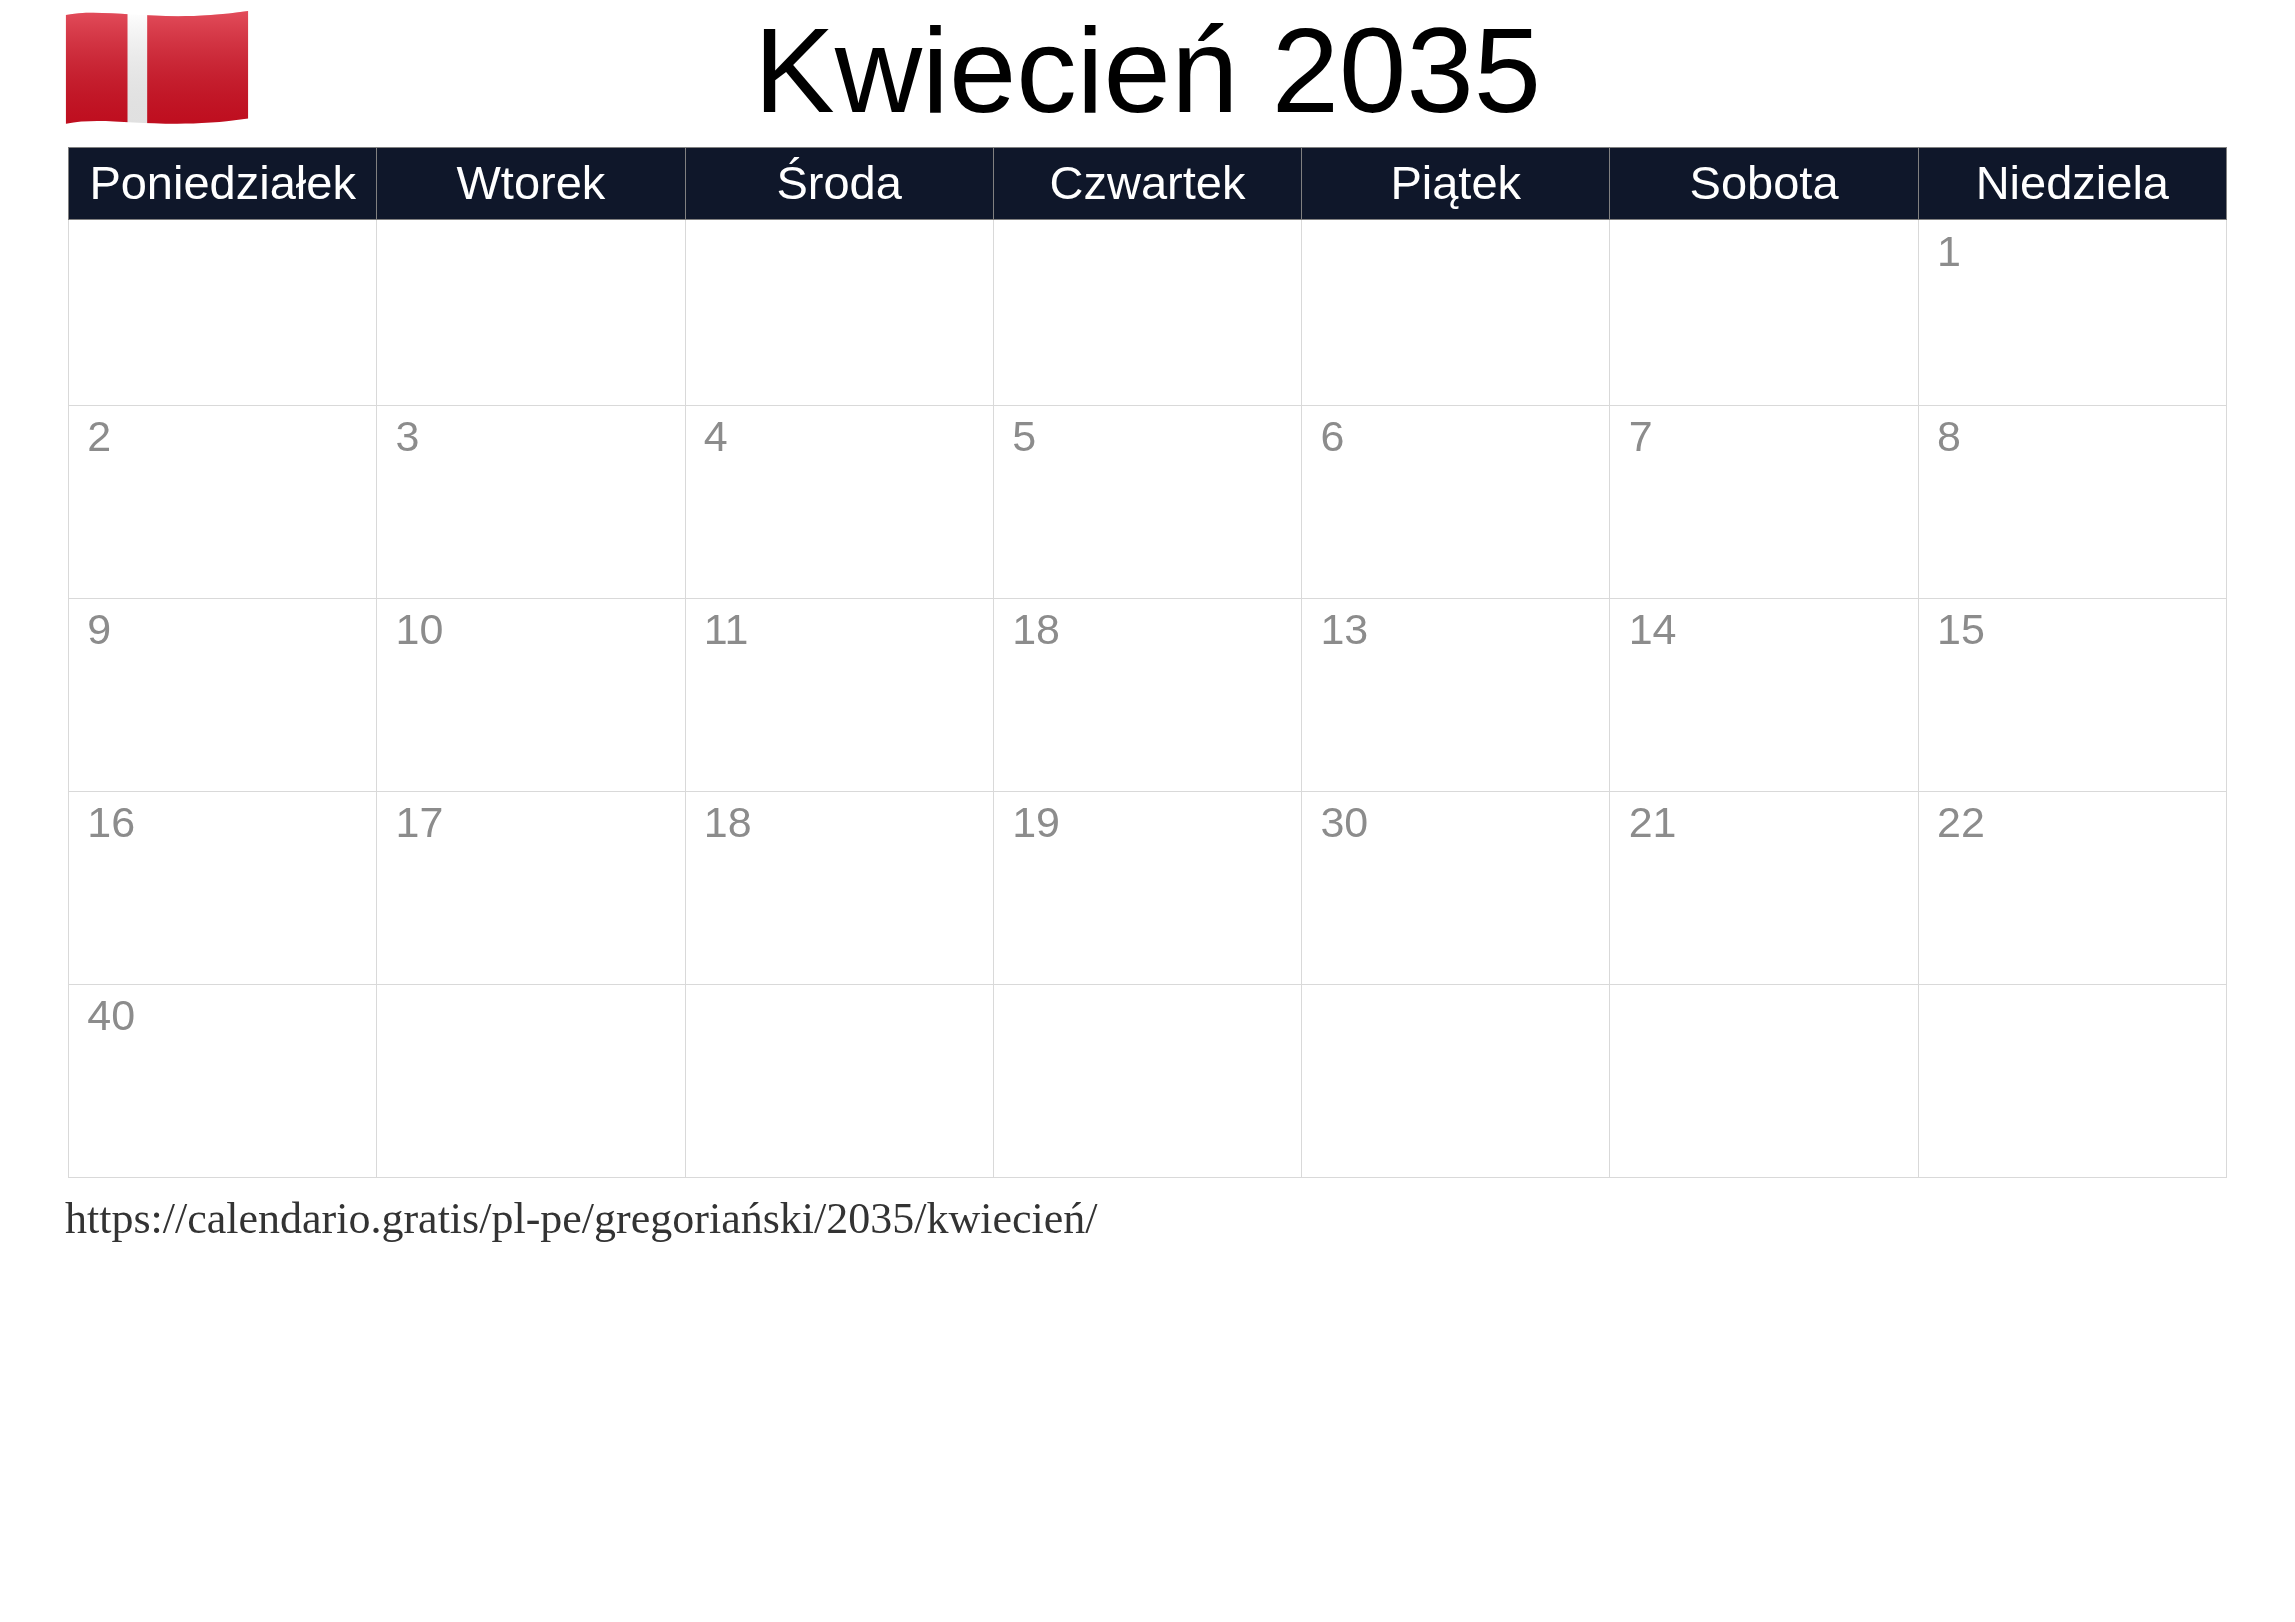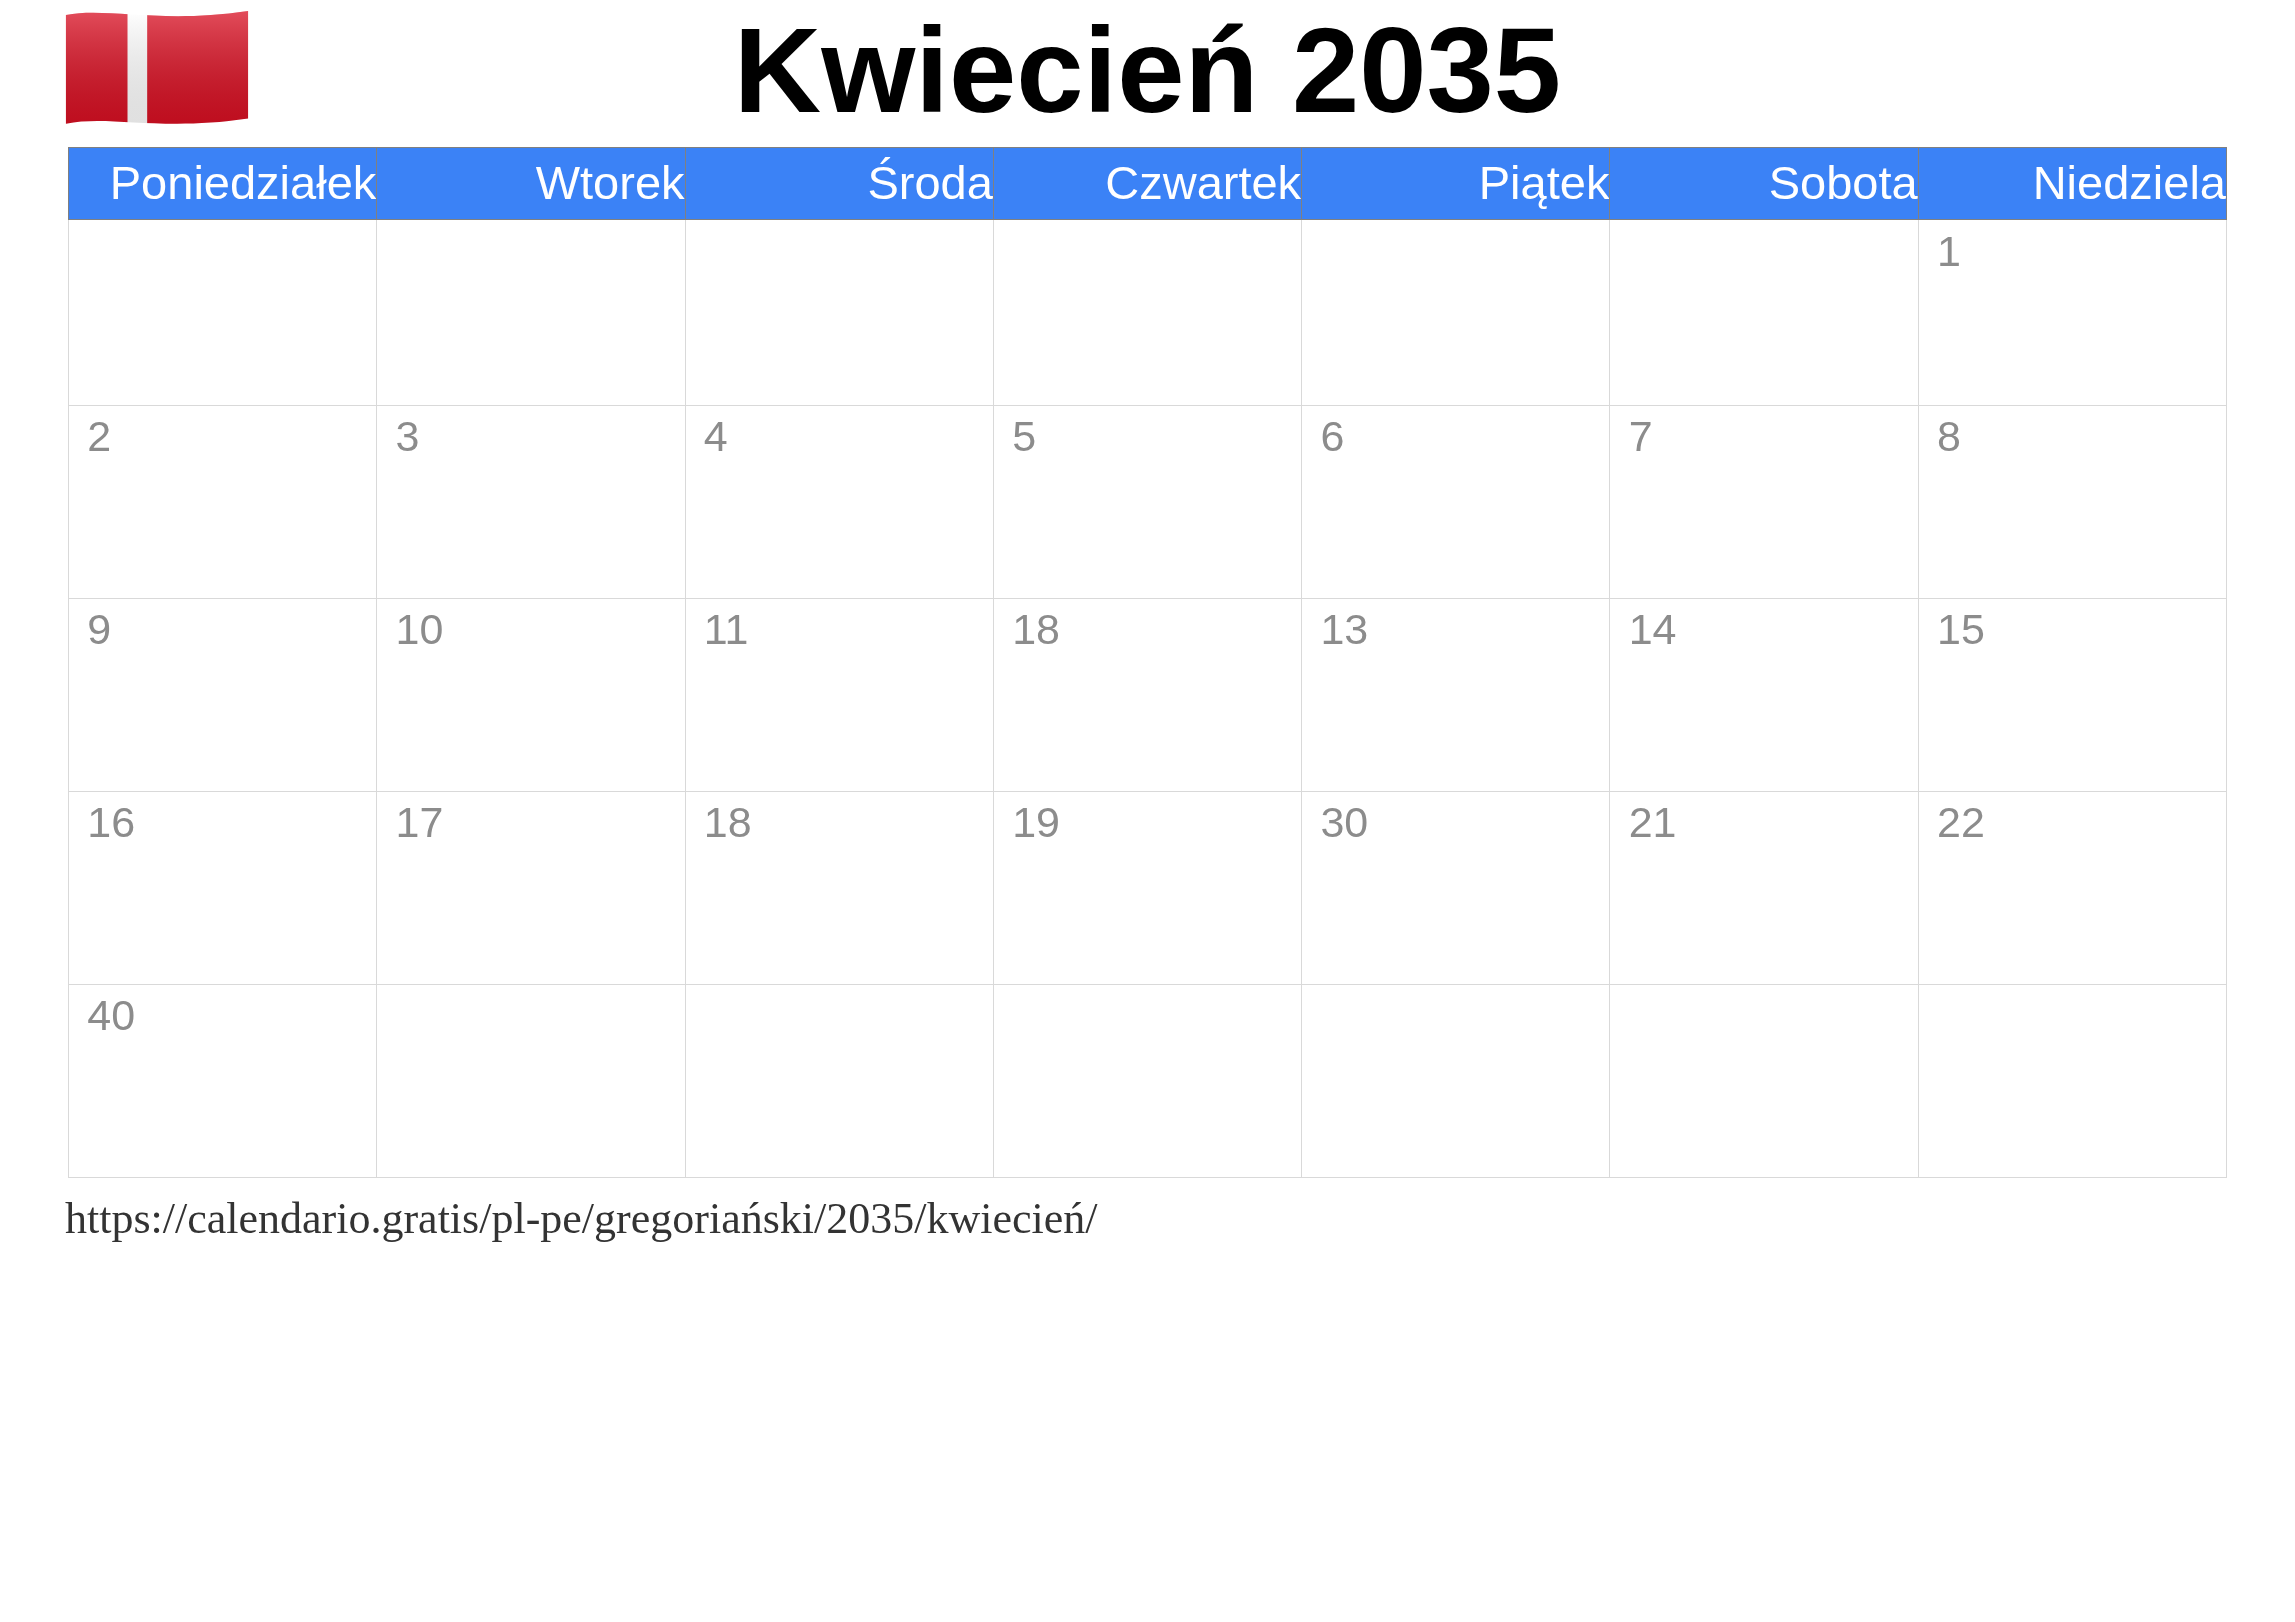--- a/index.html
+++ b/index.html
@@ -34,45 +34,45 @@
     left: 62px;
     top: 6.5px;
     width: 190px;
     height: 128px;
   }
   .flag svg { display: block; width: 100%; height: 100%; }
 
   .title {
     font-family: "Liberation Sans", sans-serif;
     font-size: 121px;
-    font-weight: 700;
+    font-weight: 400;
     color: #000000;
     letter-spacing: 0px;
     line-height: 1;
     white-space: nowrap;
     margin: 0;
     padding: 0 0 6.5px 0;
   }
 
   
   .calendar {
     width: 2159px;
     margin: 0 auto;
     border-collapse: collapse;
     table-layout: fixed;
   }
   .calendar th {
-    background: #3b82f6;
+    background: #0f172a;
     color: #ffffff;
     font-weight: 400;
     font-size: 47px;
     line-height: 1.1;
     height: 65px;
     padding: 2.6px 0 3.9px 0;
-    text-align: right;
+    text-align: center;
     border: 0.7px solid #808080;
     white-space: nowrap;
     overflow: hidden;
   }
   .calendar td {
     border: 1.3px solid #d9d9d9;
     height: 183px;
     vertical-align: top;
     padding: 9.2px 0 0 18.3px;
     font-size: 43px;

